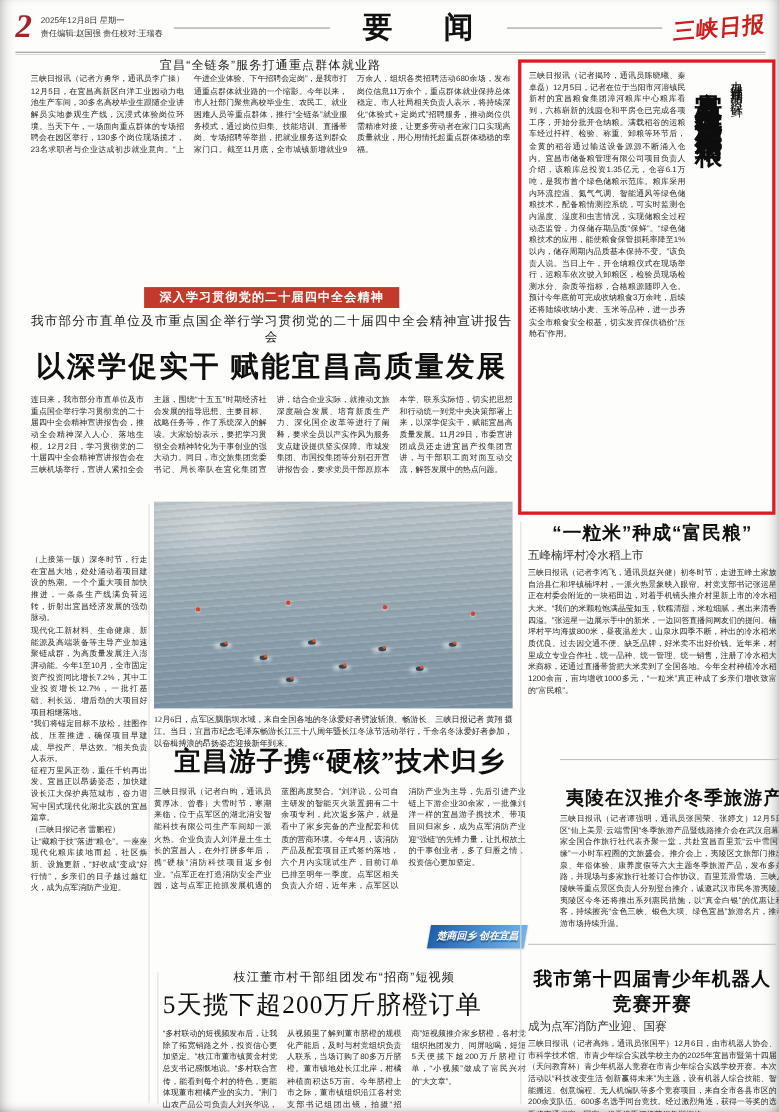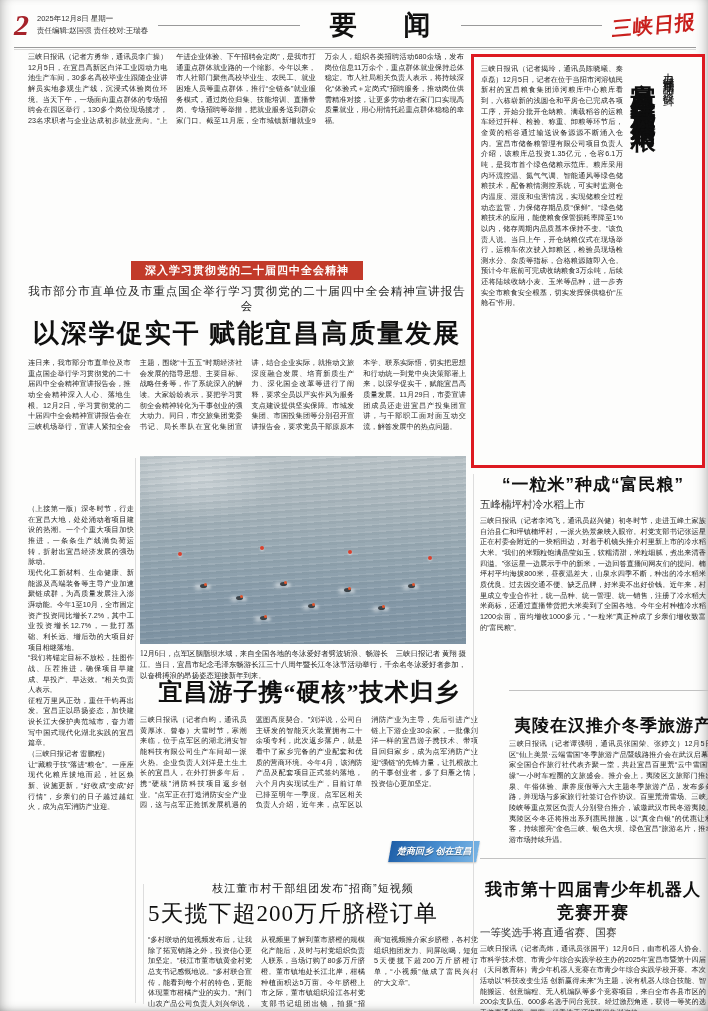--- a/index.html
+++ b/index.html
@@ -81,20 +81,21 @@
   <div class="hdr">
     <div class="pgnum">2</div>
     <div class="meta"><span>2025年12月8日 星期一</span><br><span>责任编辑:赵国强 责任校对:王瑞春</span></div>
     <div class="hline"></div>
     <div class="sect">要 闻</div>
     <div class="hline"></div>
     <div class="masthead">三峡日报</div>
   </div>
 
   <div class="top-art">
+    <div class="kicker">宜昌“全链条”服务打通重点群体就业路</div>
     <div class="bt cols3">三峡日报讯（记者方勇华，通讯员李广操）12月5日，在宜昌高新区白洋工业园动力电池生产车间，30多名高校毕业生跟随企业讲解员实地参观生产线，沉浸式体验岗位环境。当天下午，一场面向重点群体的专场招聘会在园区举行，130多个岗位现场揽才，23名求职者与企业达成初步就业意向。“上午进企业体验、下午招聘会定岗”，是我市打通重点群体就业路的一个缩影。今年以来，市人社部门聚焦高校毕业生、农民工、就业困难人员等重点群体，推行“全链条”就业服务模式，通过岗位归集、技能培训、直播带岗、专场招聘等举措，把就业服务送到群众家门口。截至11月底，全市城镇新增就业9万余人，组织各类招聘活动680余场，发布岗位信息11万余个，重点群体就业保持总体稳定。市人社局相关负责人表示，将持续深化“体验式＋定岗式”招聘服务，推动岗位供需精准对接，让更多劳动者在家门口实现高质量就业，用心用情托起重点群体稳稳的幸福。</div>
   </div>
 
   <div class="grain">
     <div class="bt">三峡日报讯（记者揭玲，通讯员陈晓曦、秦卓磊）12月5日，记者在位于当阳市河溶镇民新村的宜昌粮食集团漳河粮库中心粮库看到，六栋崭新的浅圆仓和平房仓已完成各项工序，开始分批开仓纳粮。满载稻谷的运粮车经过扦样、检验、称重、卸粮等环节后，金黄的稻谷通过输送设备源源不断涌入仓内。宜昌市储备粮管理有限公司项目负责人介绍，该粮库总投资1.35亿元，仓容6.1万吨，是我市首个绿色储粮示范库。粮库采用内环流控温、氮气气调、智能通风等绿色储粮技术，配备粮情测控系统，可实时监测仓内温度、湿度和虫害情况，实现储粮全过程动态监管，力保储存期品质“保鲜”。“绿色储粮技术的应用，能使粮食保管损耗率降至1%以内，储存周期内品质基本保持不变。”该负责人说。当日上午，开仓纳粮仪式在现场举行，运粮车依次驶入卸粮区，检验员现场检测水分、杂质等指标，合格粮源随即入仓。预计今年底前可完成收纳粮食3万余吨，后续还将陆续收纳小麦、玉米等品种，进一步夯实全市粮食安全根基，切实发挥保供稳价“压舱石”作用。</div>
     <div class="vhead">宜昌首个绿色储粮示范库开仓纳粮</div>
     <div class="vkick">力保储存期品质“保鲜”</div>
   </div>
 
   <div class="study">
@@ -169,21 +170,21 @@
     <div class="bt">三峡日报讯（记者李鸿飞，通讯员赵兴健）初冬时节，走进五峰土家族自治县仁和坪镇楠坪村，一派火热景象映入眼帘。村党支部书记张运星正在村委会附近的一块稻田边，对着手机镜头推介村里新上市的冷水稻大米。“我们的米颗粒饱满晶莹如玉，软糯清甜，米粒细腻，煮出来清香四溢。”张运星一边展示手中的新米，一边回答直播间网友们的提问。楠坪村平均海拔800米，昼夜温差大，山泉水四季不断，种出的冷水稻米质优良。过去因交通不便、缺乏品牌，好米卖不出好价钱。近年来，村里成立专业合作社，统一品种、统一管理、统一销售，注册了冷水稻大米商标，还通过直播带货把大米卖到了全国各地。今年全村种植冷水稻1200余亩，亩均增收1000多元，“一粒米”真正种成了乡亲们增收致富的“富民粮”。</div>
   </div>
 
   <div class="r-art tour rule-top">
     <div class="headline">夷陵在汉推介冬季旅游产品</div>
     <div class="bt">三峡日报讯（记者谭强明，通讯员张国荣、张婷文）12月5日，夷陵区“仙上美景·云端雪国”冬季旅游产品暨线路推介会在武汉启幕，150余家全国合作旅行社代表齐聚一堂，共赴宜昌百里荒“云中雪国”“森人奇缘”一小时车程圈的文旅盛会。推介会上，夷陵区文旅部门推出滑雪温泉、年俗体验、康养度假等六大主题冬季旅游产品，发布多条精品线路，并现场与多家旅行社签订合作协议。百里荒滑雪场、三峡人家、西陵峡等重点景区负责人分别登台推介，诚邀武汉市民冬游夷陵。据悉，夷陵区今冬还将推出系列惠民措施，以“真金白银”的优惠让利广大游客，持续擦亮“金色三峡、银色大坝、绿色宜昌”旅游名片，推动冬季旅游市场持续升温。</div>
   </div>
 
   <div class="r-art robot rule-top">
     <div class="headline">我市第十四届青少年机器人竞赛开赛</div>
-    <div class="subhead">一等奖选手将直通省赛、国赛</div>
+    <div class="subhead">成为点军消防产业迎、国赛</div>
     <div class="bt">三峡日报讯（记者高炜，通讯员张国平）12月6日，由市机器人协会、市科学技术馆、市青少年综合实践学校主办的2025年宜昌市暨第十四届（天问教育杯）青少年机器人竞赛在市青少年综合实践学校开赛。本次活动以“科技改变生活 创新赢得未来”为主题，设有机器人综合技能、智能搬运、创意编程、无人机编队等多个竞赛项目，来自全市各县市区的200余支队伍、600多名选手同台竞技。经过激烈角逐，获得一等奖的选手将直通省赛、国赛，优秀选手还将获得集训资格。</div>
   </div>
 
   <div class="vdiv" style="left:135px;top:458px;height:545px;"></div>
   <div class="vdiv" style="left:473px;top:474px;height:530px;"></div>
   <div class="vdiv" style="left:143px;top:884px;height:120px;"></div>
 
 </div>
 
 </body></html>

